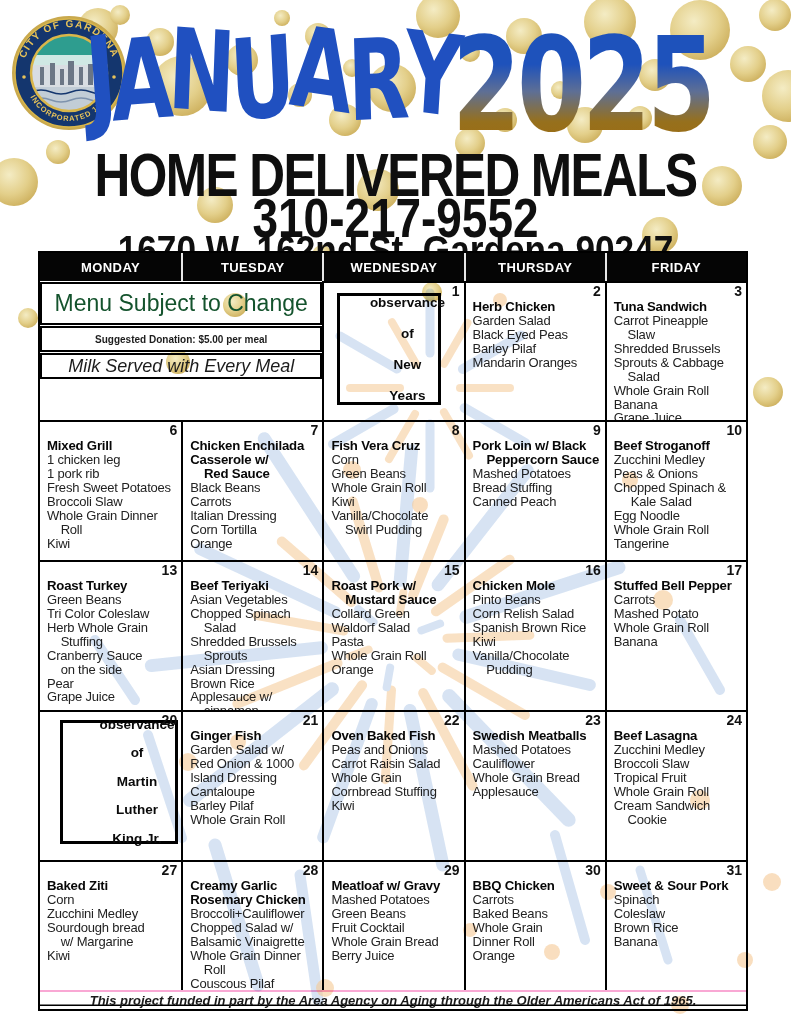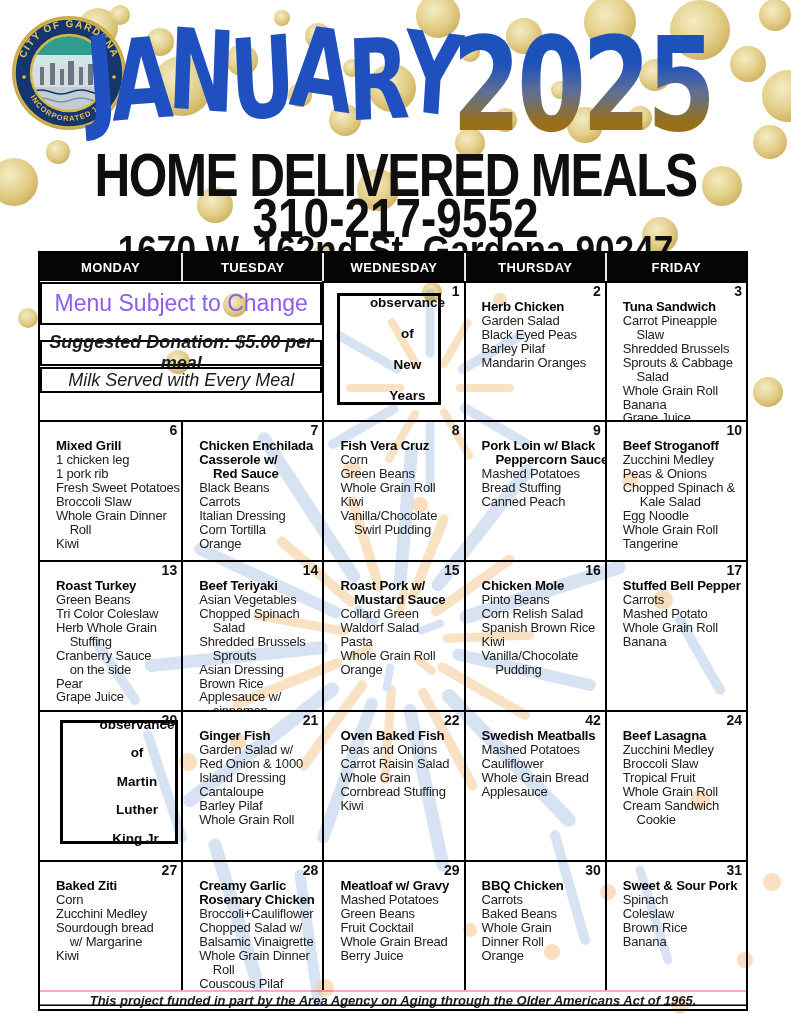--- a/index.html
+++ b/index.html
@@ -31,31 +31,31 @@
   #calgrid{position:absolute;left:38px;top:251px;width:710px;box-sizing:border-box;
      border:2.5px solid #000;display:grid;grid-template-columns:repeat(5,1fr);
      grid-template-rows:28px 139px 140px 150px 150px 130px 19px;background:transparent;}
   .hcell{background:#050505;color:#fff;font-size:13px;font-weight:bold;letter-spacing:.4px;
      display:flex;align-items:center;justify-content:center;border-left:2px solid #e8e8e8;}
   .hcell.c0{border-left:none;}
   .bcell{position:relative;border-left:2px solid #000;border-top:2px solid #000;
      box-sizing:border-box;overflow:hidden;}
   .bcell.c0{border-left:none;}
   .daynum{position:absolute;top:0;right:4px;font-size:14px;font-weight:bold;color:#111;}
-  .menu-body{padding:17px 2px 0 16px;}
+  .menu-body{padding:17px 2px 0 7px;}
   .mline{font-size:13px;line-height:1.07;color:#222;white-space:pre;letter-spacing:-.2px;}
   .mtitle{font-weight:bold;color:#070707;font-size:13.2px;}
   .span2{grid-column:span 2;}
   
   .infostack{display:flex;flex-direction:column;border-top:none!important;}
   .infobox{border:2.5px solid #000;box-sizing:border-box;display:flex;align-items:center;
      justify-content:center;color:#1c1c1c;background:transparent;text-align:center;}
   .ib0{height:42px;font-size:15px;font-weight:bold;font-style:italic;margin-top:0;}
-  .ib1{height:43px;font-size:23px;margin-top:1px;color:#8b5cf6;}
-  .ib2{height:26px;font-size:18px;font-weight:bold;margin-top:15px;font-style:italic;}
+  .ib1{height:43px;font-size:23px;margin-top:1px;color:#14532d;}
+  .ib2{height:26px;font-size:10px;font-weight:bold;margin-top:1px;}
   .ib3{height:26px;font-size:18px;font-style:italic;margin-top:1px;}
   
   .closedbox{border:3.5px solid #000;box-sizing:border-box;display:flex;flex-direction:column;
      align-items:center;justify-content:center;font-weight:bold;color:#0a0a0a;text-align:center;padding-left:36px;}
   .box-newyear{width:104px;height:112px;margin:10px 0 0 13px;font-size:13.5px;line-height:2.3;}
   .box-mlk{width:118px;height:124px;margin:8px 0 0 20px;font-size:13.5px;line-height:2.1;}
   
   #cal-footer{grid-column:1/-1;border-top:2px solid #f9a8d4;display:flex;align-items:center;
      justify-content:center;font-size:13px;font-style:italic;font-weight:bold;color:#1a1a1a;
      box-shadow:inset 0 -3px 0 #fff, inset 0 -4.5px 0 #000;}
@@ -355,21 +355,21 @@
           <div class="menu-body">
             <div class="mline mtitle">Oven Baked Fish</div>
             <div class="mline">Peas and Onions</div>
             <div class="mline">Carrot Raisin Salad</div>
             <div class="mline">Whole Grain</div>
             <div class="mline">Cornbread Stuffing</div>
             <div class="mline">Kiwi</div>
           </div>
         </div>
         <div class="bcell">
-          <div class="daynum">42</div>
+          <div class="daynum">23</div>
           <div class="menu-body">
             <div class="mline mtitle">Swedish Meatballs</div>
             <div class="mline">Mashed Potatoes</div>
             <div class="mline">Cauliflower</div>
             <div class="mline">Whole Grain Bread</div>
             <div class="mline">Applesauce</div>
           </div>
         </div>
         <div class="bcell">
           <div class="daynum">24</div>

